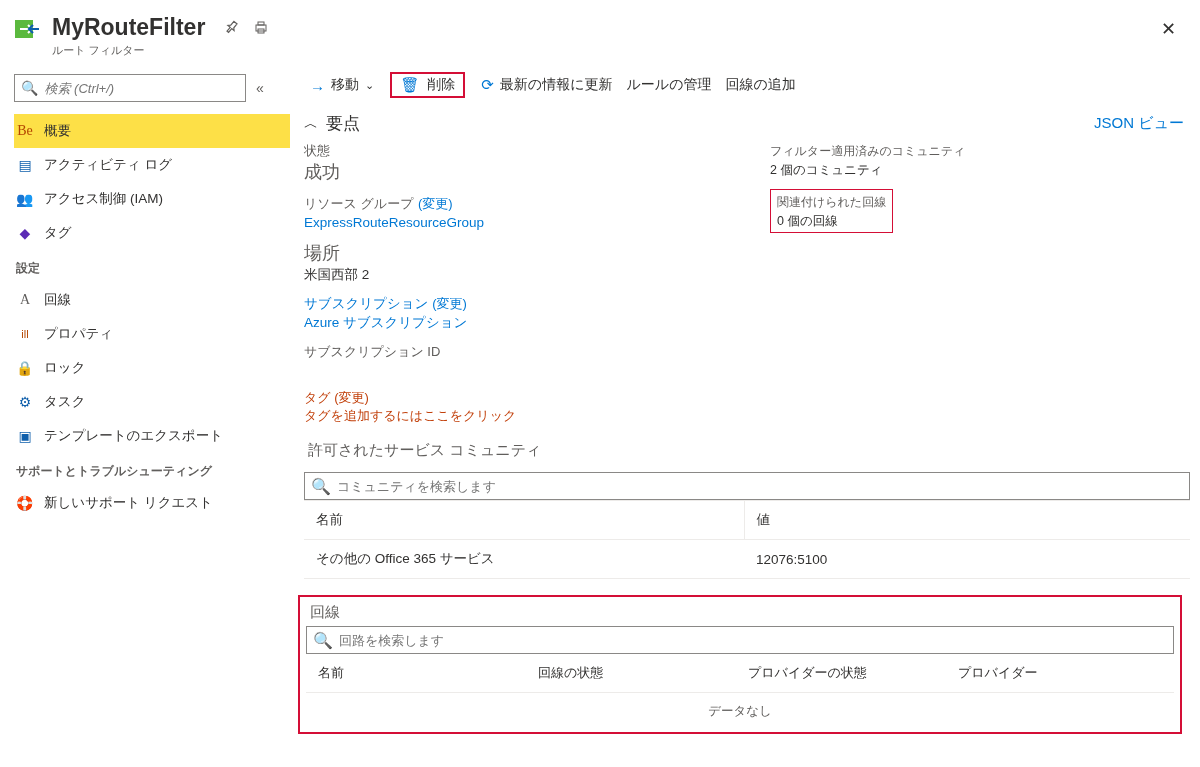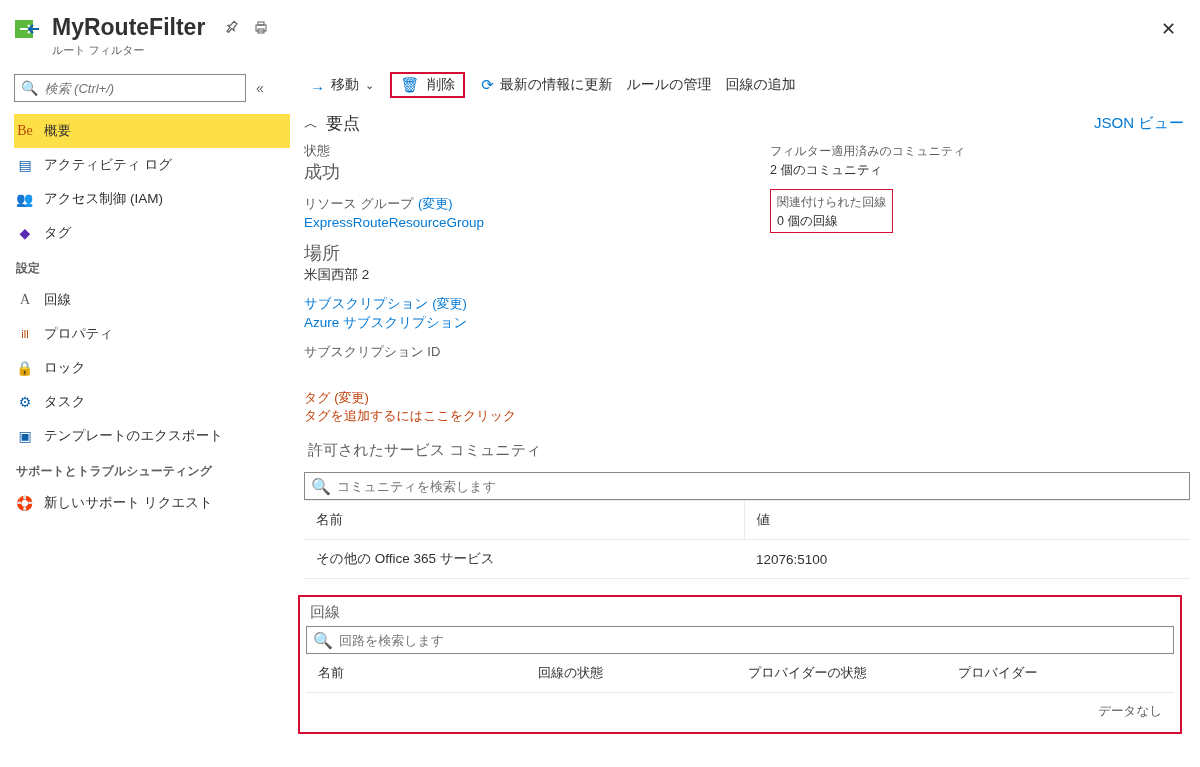--- a/index.html
+++ b/index.html
@@ -51,21 +51,21 @@
 .sec-search .sicon { color:#605e5c; margin-right:6px;}
 .tbl { width: 100%; border-collapse: collapse; }
 .tbl th, .tbl td { text-align: left; font-size: 13.5px; padding: 10px 12px; border-bottom: 1px solid #edebe9; font-weight:400;}
 .tbl th { color:#323130; border-top:1px solid #edebe9;}
 .tbl th:first-child { border-left:none;}
 .tbl .sep { border-left: 1px solid #edebe9;}
 .circuits-box { border: 2px solid #d40e36; margin: 16px 8px 0 8px; padding: 6px 6px 2px 6px;}
 .circuits-box .section-title { margin-bottom:4px;}
 .circ-tbl { width:100%; border-collapse:collapse;}
 .circ-tbl th { text-align:left; font-size:13px; font-weight:400; padding:10px 12px; border-bottom:1px solid #edebe9;}
-.circ-tbl td { text-align:right; font-size:12.5px; padding:10px 12px; color:#605e5c;}
+.circ-tbl td { text-align:center; font-size:12.5px; padding:10px 12px; color:#605e5c;}
 svg { display:block;}
 </style>
 </head>
 <body>
 
 <div class="header">
   <span class="header-icon">
     <svg width="26" height="26" viewBox="0 0 26 26">
         <rect x="0" y="3" width="18" height="18" fill="#5bb93e"></rect>
         <path d="M5 12 h12 M13 8 l4 4 l-4 4" stroke="#fff" stroke-width="2" fill="none"></path>

